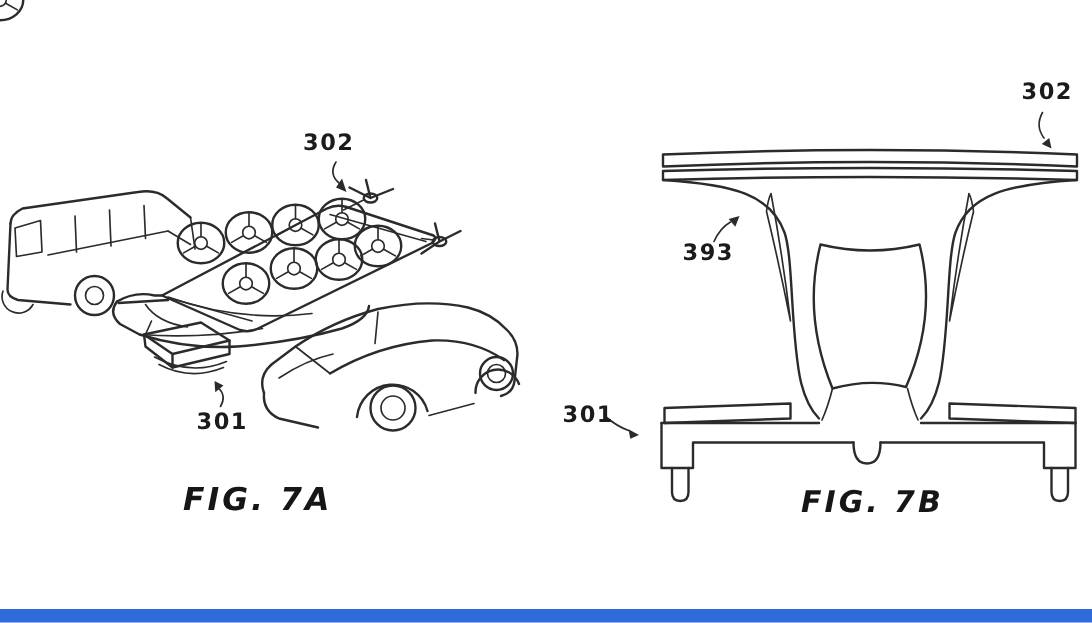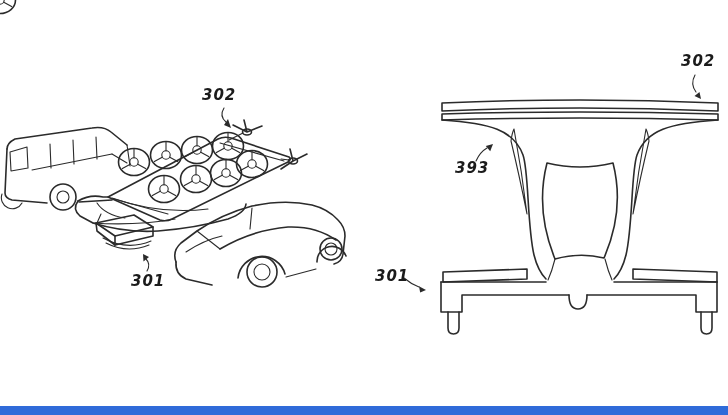--- a/index.html
+++ b/index.html
@@ -11,21 +11,21 @@
   }
   .canvas{position:absolute;left:0;top:0;width:728px;height:415px;}
   svg{position:absolute;top:0;}
   svg path, svg circle, svg ellipse, svg line{
     stroke:var(--line);fill:none;stroke-width:1.6;
     stroke-linecap:round;stroke-linejoin:round;
   }
   svg .thin{stroke-width:1.1;}
   svg .head{fill:var(--line);stroke:none;}
   .ref-label{
-    position:absolute;font-size:15px;font-style:italic;font-weight:600;
+    position:absolute;font-size:15px;font-weight:600;
     color:#1b1b1b;letter-spacing:1px;white-space:nowrap;text-align:right;
   }
   .fig-caption{
     position:absolute;font-size:21px;font-style:italic;font-weight:700;
     color:#161616;letter-spacing:2px;white-space:nowrap;
   }
   .footer-bar{
     position:absolute;left:0;top:406px;width:728px;height:9px;
   }
 </style>
@@ -172,15 +172,17 @@
       <path class="head" d="M62,290 L55,286.2 L56.2,292.5 Z"></path>
     </g>
   </svg>
 
   <div class="ref-label" style="left:202px;top:86px">302</div>
   <div class="ref-label" style="left:131px;top:272px">301</div>
   <div class="ref-label" style="left:681px;top:52px">302</div>
   <div class="ref-label" style="left:455px;top:159px">393</div>
   <div class="ref-label" style="left:375px;top:267px">301</div>
 
+  <div class="fig-caption" style="left:122px;top:321px">FIG. 7A</div>
+  <div class="fig-caption" style="left:534px;top:322px;font-size:20px">FIG. 7B</div>
 
   <div class="footer-bar" style="background: rgb(47, 107, 217);"></div>
 </div>
 
 </body></html>

